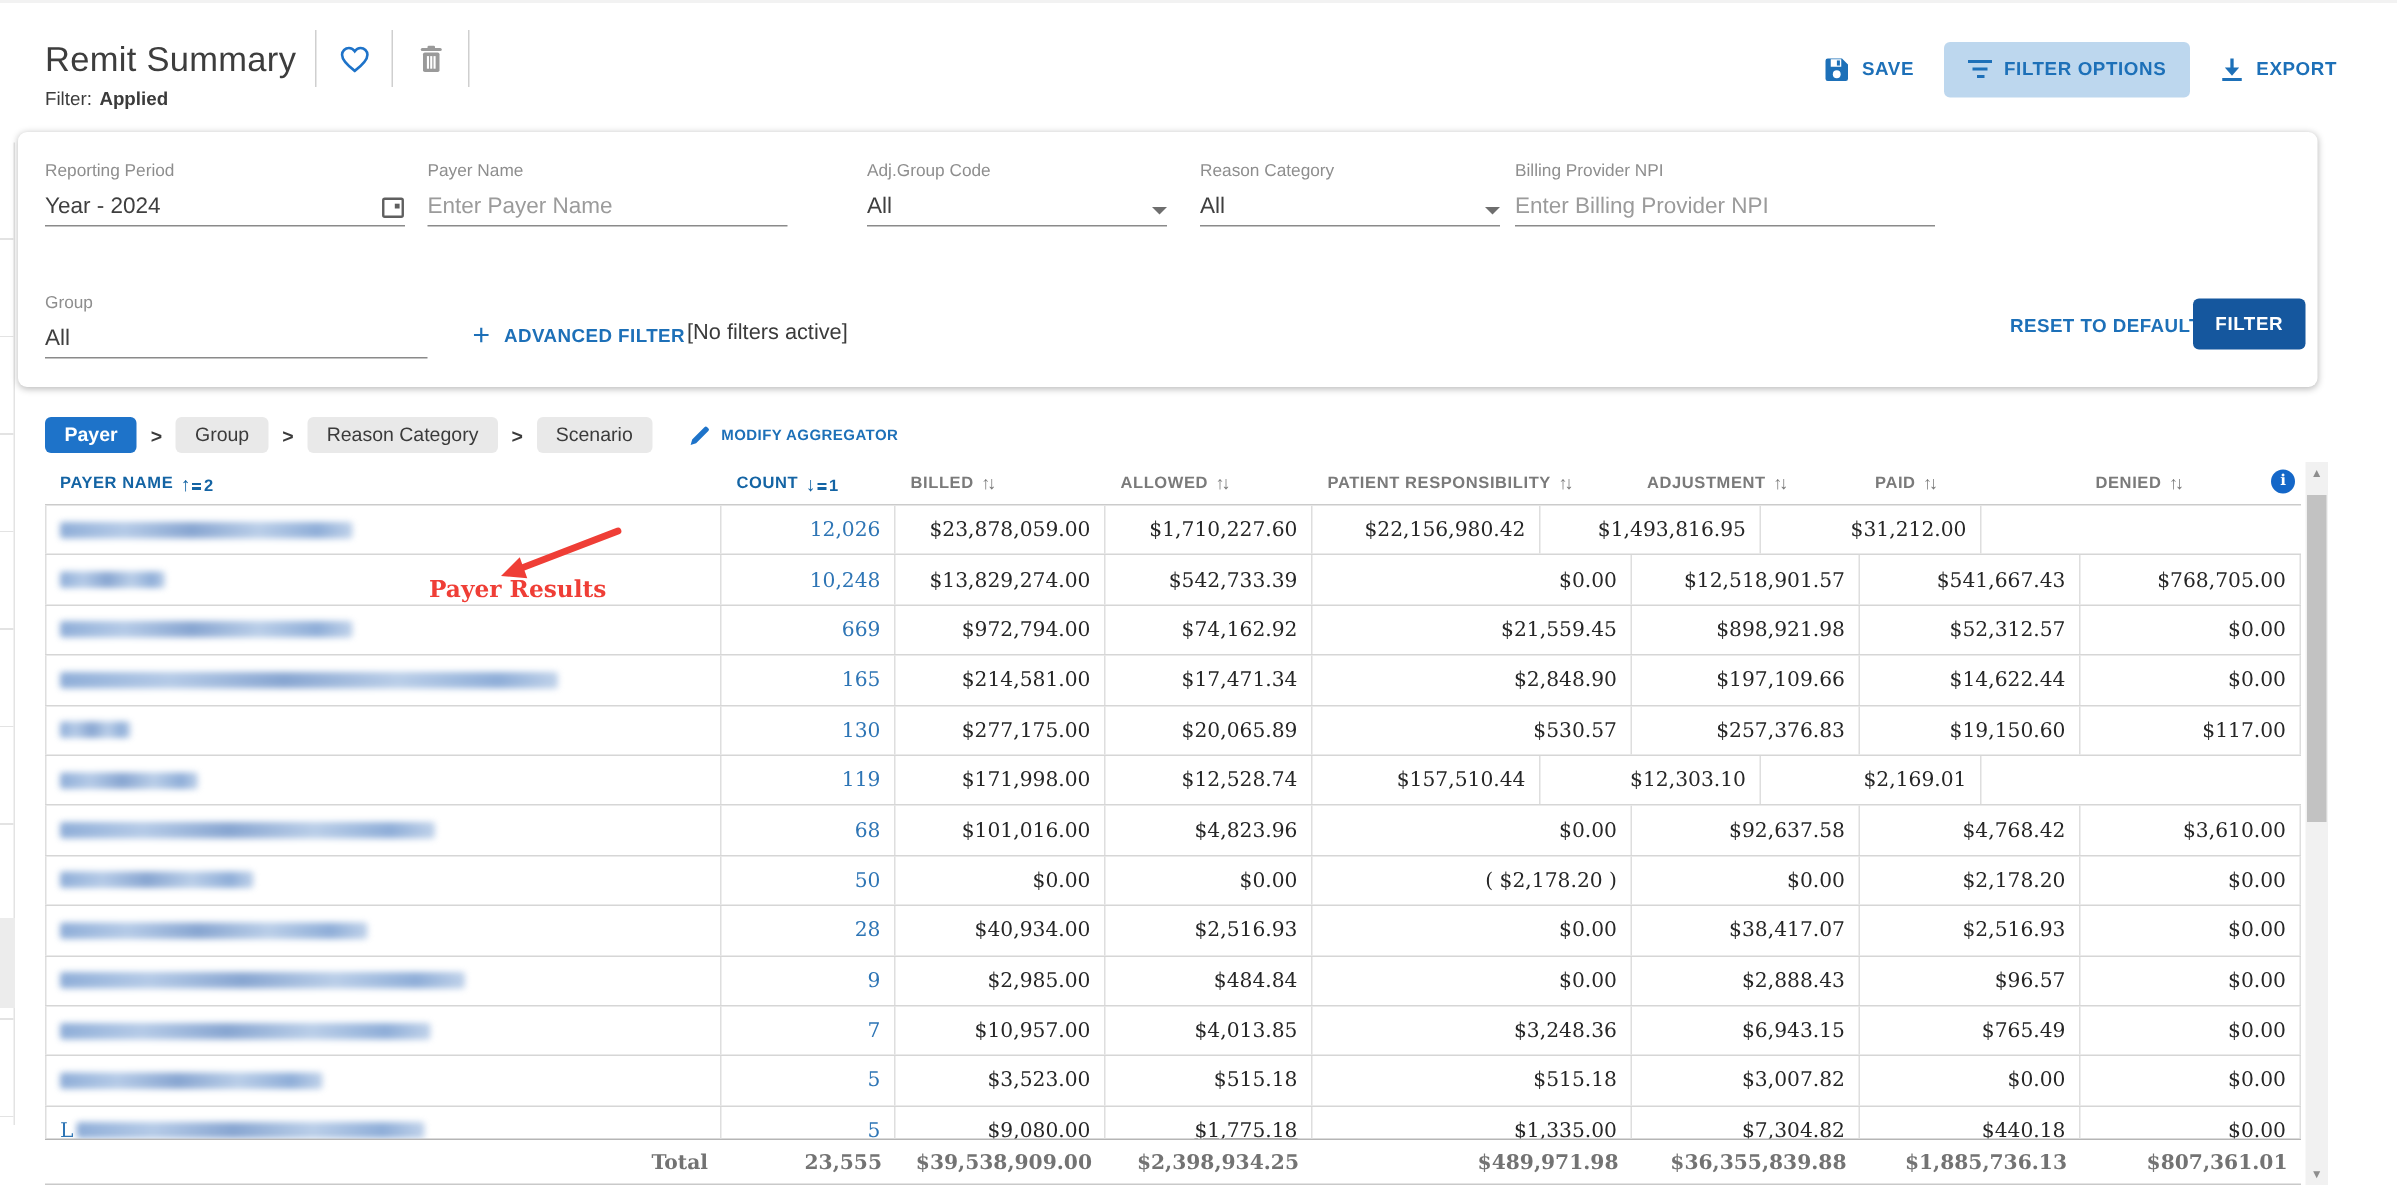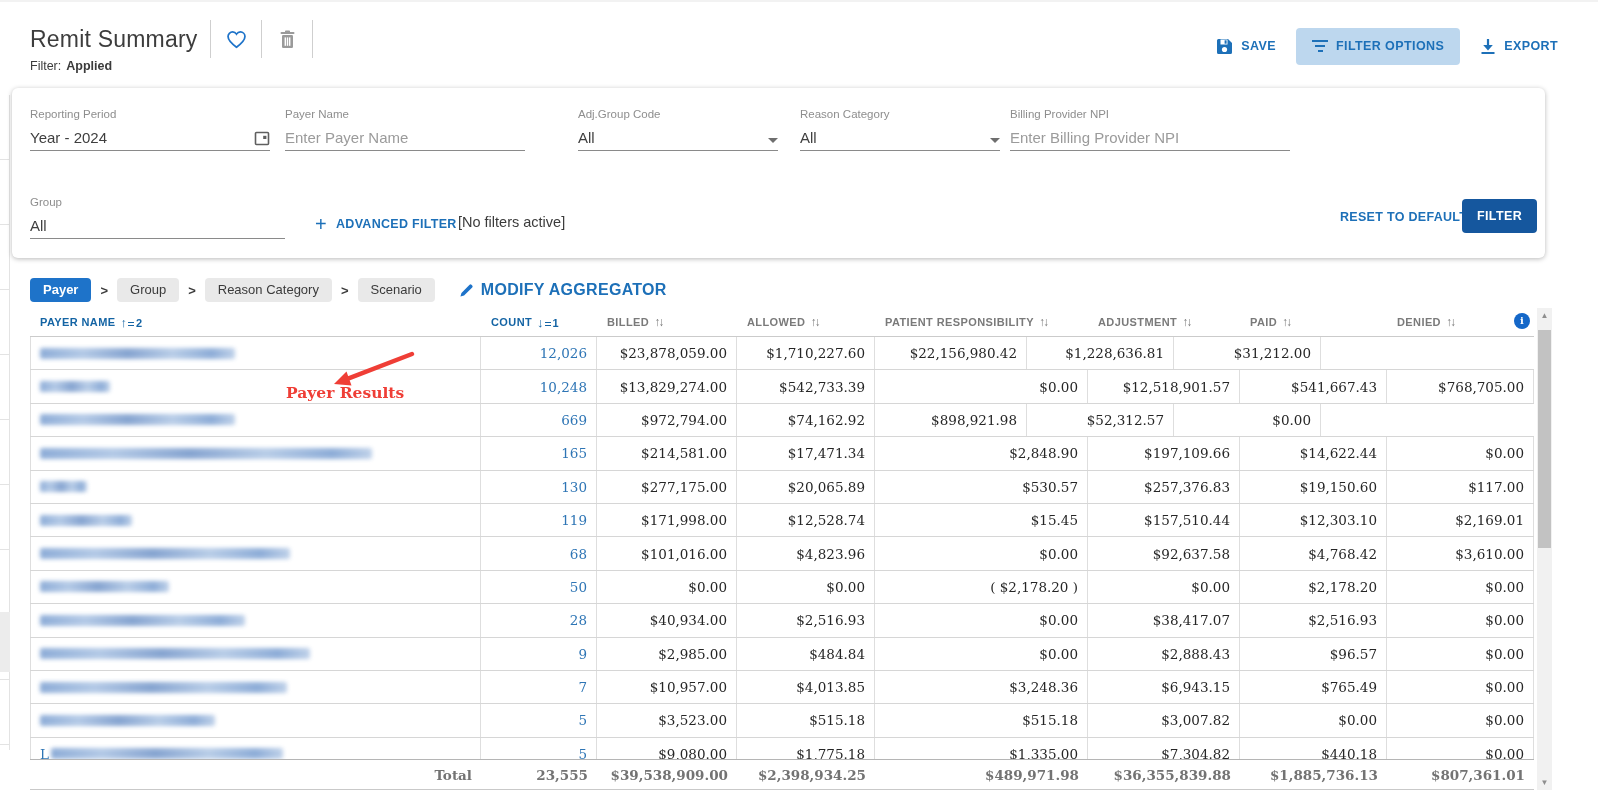--- a/index.html
+++ b/index.html
@@ -57,21 +57,21 @@
     border-radius:4px;width:75px;height:34px;font-size:12.5px;font-weight:700;letter-spacing:.4px;
     font-family:"Liberation Sans",sans-serif;cursor:pointer;}
 
   
   .agg-row{left:30px;top:278px;display:flex;align-items:center;height:24px;}
   .chip{background:#E9E9E9;color:#3B3B3B;border-radius:4px;height:24px;line-height:24px;
     padding:0 13px;font-size:13px;cursor:pointer;}
   .chip-active{background:var(--chip_active_blue);color:#fff;font-weight:700;}
   .chip-sep{margin:0 9px;font-weight:700;font-size:13px;color:#3B3B3B;}
   .modify-agg{display:flex;align-items:center;gap:7px;margin-left:24px;color:var(--accent_blue);
-    font-size:16px;font-weight:700;letter-spacing:.3px;cursor:pointer;}
+    font-size:10px;font-weight:700;letter-spacing:.3px;cursor:pointer;}
 
   
   .table{left:30px;top:308px;width:1504px;}
   .thead{display:flex;height:28px;align-items:center;position:relative;}
   .th{display:flex;align-items:center;gap:5px;padding-left:10px;font-size:11px;font-weight:700;
     letter-spacing:.4px;color:var(--header_gray);cursor:pointer;white-space:nowrap;}
   .th-sorted{color:var(--sorted_header_blue);}
   .sort{font-size:12px;letter-spacing:-2px;padding-right:2px;}
   .sort-arrow{font-size:13px;letter-spacing:0;}
   .sort-rank{font-size:11px;font-weight:700;letter-spacing:0;margin-left:2px;}
@@ -284,21 +284,21 @@
       <div class="tr">
         <div class="td" style="width: 451px;">
           <span class="name-blur" style="width: 195px;"></span>
         </div>
         <div class="td td-right" style="width: 116px;">
           <span class="count-link">12,026</span>
         </div>
         <div class="td td-right" style="width: 140px;">$23,878,059.00</div>
         <div class="td td-right" style="width: 138px;">$1,710,227.60</div>
         <div class="td td-right" style="width: 152px;">$22,156,980.42</div>
-        <div class="td td-right" style="width: 147px;">$1,228,636.81</div>
+        <div class="td td-right" style="width: 147px;">$1,493,816.95</div>
         <div class="td td-right" style="width: 147px;">$31,212.00</div>
       </div>
       <div class="tr">
         <div class="td" style="width: 451px;">
           <span class="name-blur" style="width: 70px;"></span>
         </div>
         <div class="td td-right" style="width: 116px;">
           <span class="count-link">10,248</span>
         </div>
         <div class="td td-right" style="width: 140px;">$13,829,274.00</div>
@@ -310,20 +310,21 @@
       </div>
       <div class="tr">
         <div class="td" style="width: 451px;">
           <span class="name-blur" style="width: 195px;"></span>
         </div>
         <div class="td td-right" style="width: 116px;">
           <span class="count-link">669</span>
         </div>
         <div class="td td-right" style="width: 140px;">$972,794.00</div>
         <div class="td td-right" style="width: 138px;">$74,162.92</div>
+        <div class="td td-right" style="width: 213px;">$21,559.45</div>
         <div class="td td-right" style="width: 152px;">$898,921.98</div>
         <div class="td td-right" style="width: 147px; text-align: center;">$52,312.57</div>
         <div class="td td-right" style="width: 147px;">$0.00</div>
       </div>
       <div class="tr">
         <div class="td" style="width: 451px;">
           <span class="name-blur" style="width: 332px;"></span>
         </div>
         <div class="td td-right" style="width: 116px;">
           <span class="count-link">165</span>
@@ -351,21 +352,20 @@
       </div>
       <div class="tr">
         <div class="td" style="width: 451px;">
           <span class="name-blur" style="width: 92px;"></span>
         </div>
         <div class="td td-right" style="width: 116px;">
           <span class="count-link">119</span>
         </div>
         <div class="td td-right" style="width: 140px;">$171,998.00</div>
         <div class="td td-right" style="width: 138px;">$12,528.74</div>
-        <div class="td td-right" style="width: 213px;">$15.45</div>
         <div class="td td-right" style="width: 152px;">$157,510.44</div>
         <div class="td td-right" style="width: 147px;">$12,303.10</div>
         <div class="td td-right" style="width: 147px;">$2,169.01</div>
       </div>
       <div class="tr">
         <div class="td" style="width: 451px;">
           <span class="name-blur" style="width: 250px;"></span>
         </div>
         <div class="td td-right" style="width: 116px;">
           <span class="count-link">68</span>

